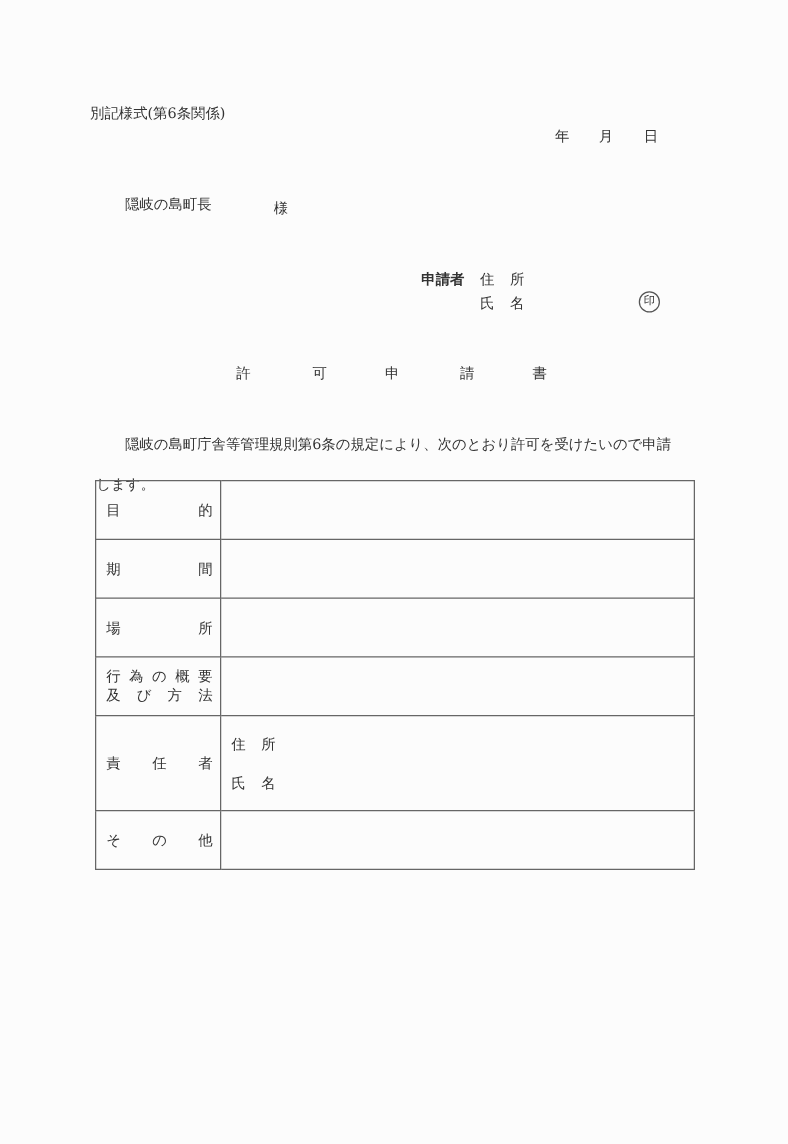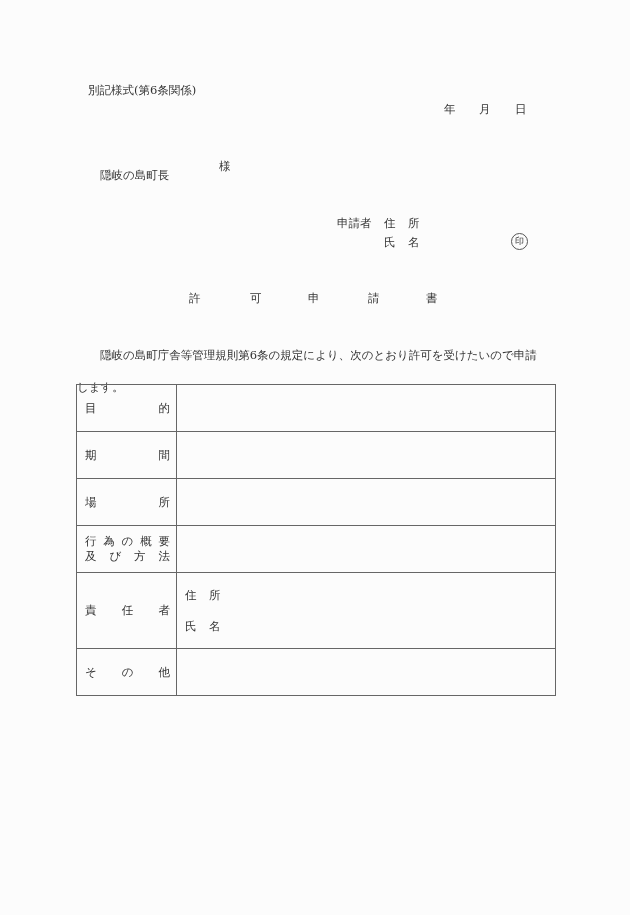--- a/index.html
+++ b/index.html
@@ -23,35 +23,35 @@
   td.label { width: 100px; padding: 0 6px 0 8px !important; box-sizing: border-box; }
   td.label .spread { width: 100%; }
   .label-2line .spread { line-height: 15px; }
   .resp-lines { padding-left: 8px !important; }
   .resp-lines div { height: 31px; line-height: 31px; }
   .resp-lines span { display: inline-block; width: 24px; }
 </style>
 </head>
 <body>
 
-<div class="abs" style="left:88px; top:85px;">別記様式(第6条関係)</div>
+<div class="abs" style="left:72px; top:85px;">別記様式(第6条関係)</div>
 
 <div>
   <span class="abs" style="left:444px; top:104px;">年</span>
   <span class="abs" style="left:479px; top:104px;">月</span>
   <span class="abs" style="left:515px; top:104px;">日</span>
 </div>
 
 <div>
-  <span class="abs" style="left:100px; top:170px;">隠岐の島町長</span>
+  <span class="abs" style="left:100px; top:158px;">隠岐の島町長</span>
   <span class="abs" style="left:219px; top:161px;">様</span>
 </div>
 
 <div>
-  <span class="abs" style="left:337px; top:218px;">申請者</span>
+  <span class="abs" style="left:337px; top:218px;font-weight:bold;">申請者</span>
   <span class="abs" style="left:384px; top:218px;">住</span>
   <span class="abs" style="left:408px; top:218px;">所</span>
   <span class="abs" style="left:384px; top:237px;">氏</span>
   <span class="abs" style="left:408px; top:237px;">名</span>
   <span class="seal">印</span>
 </div>
 
 <div>
   <span class="abs" style="left:189px; top:293px;">許</span>
   <span class="abs" style="left:250px; top:293px;">可</span>

